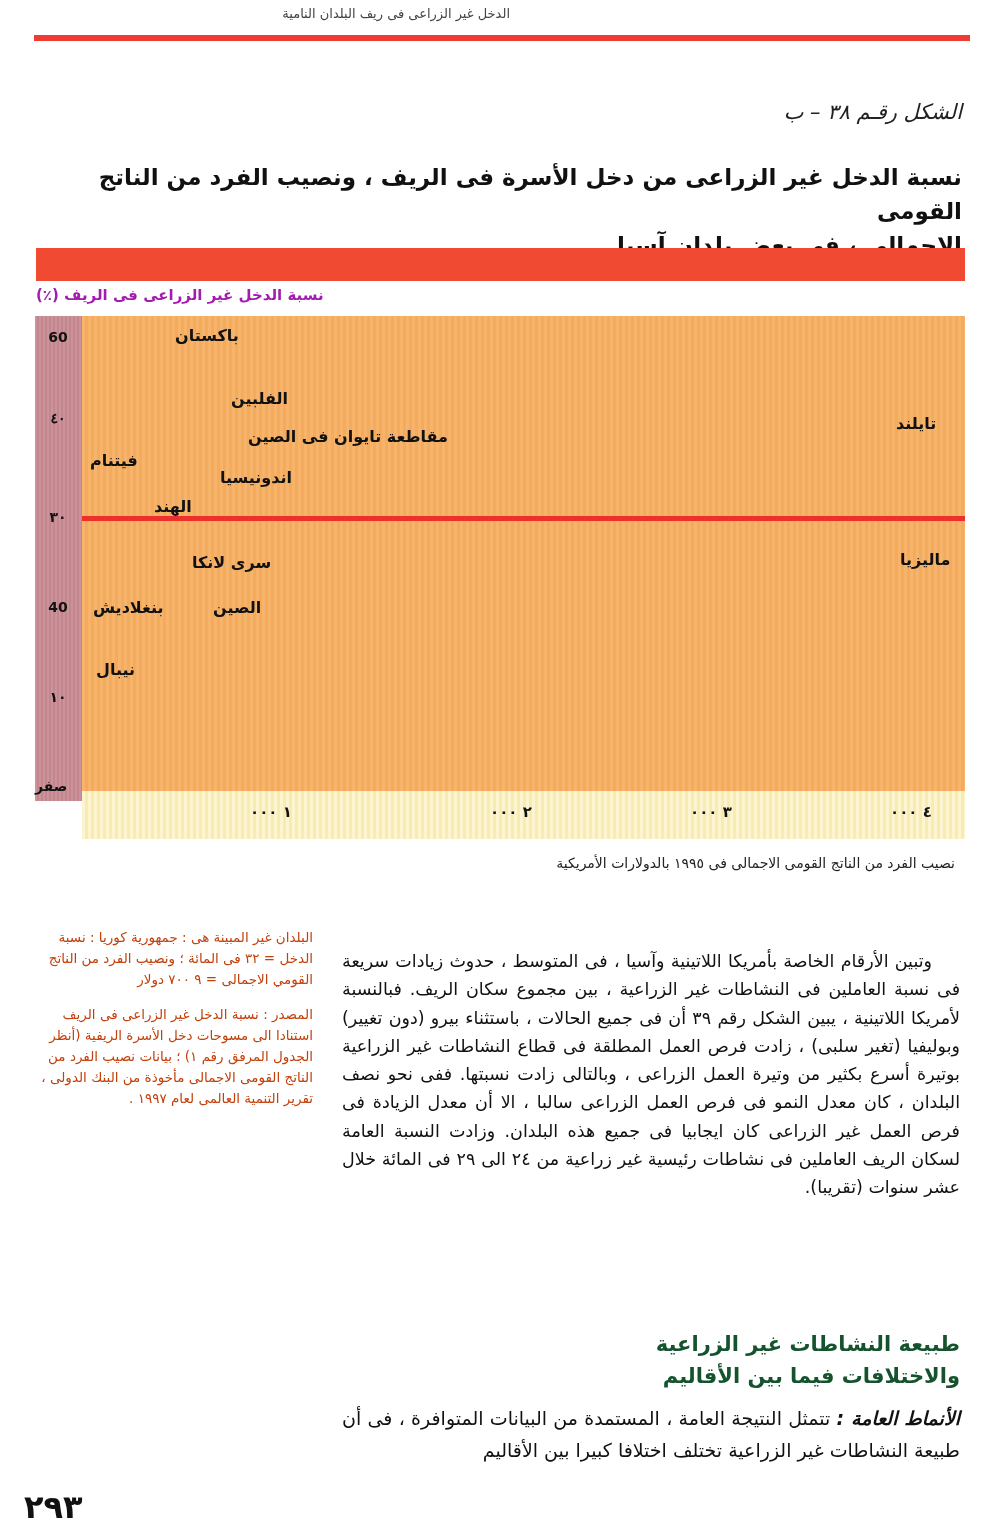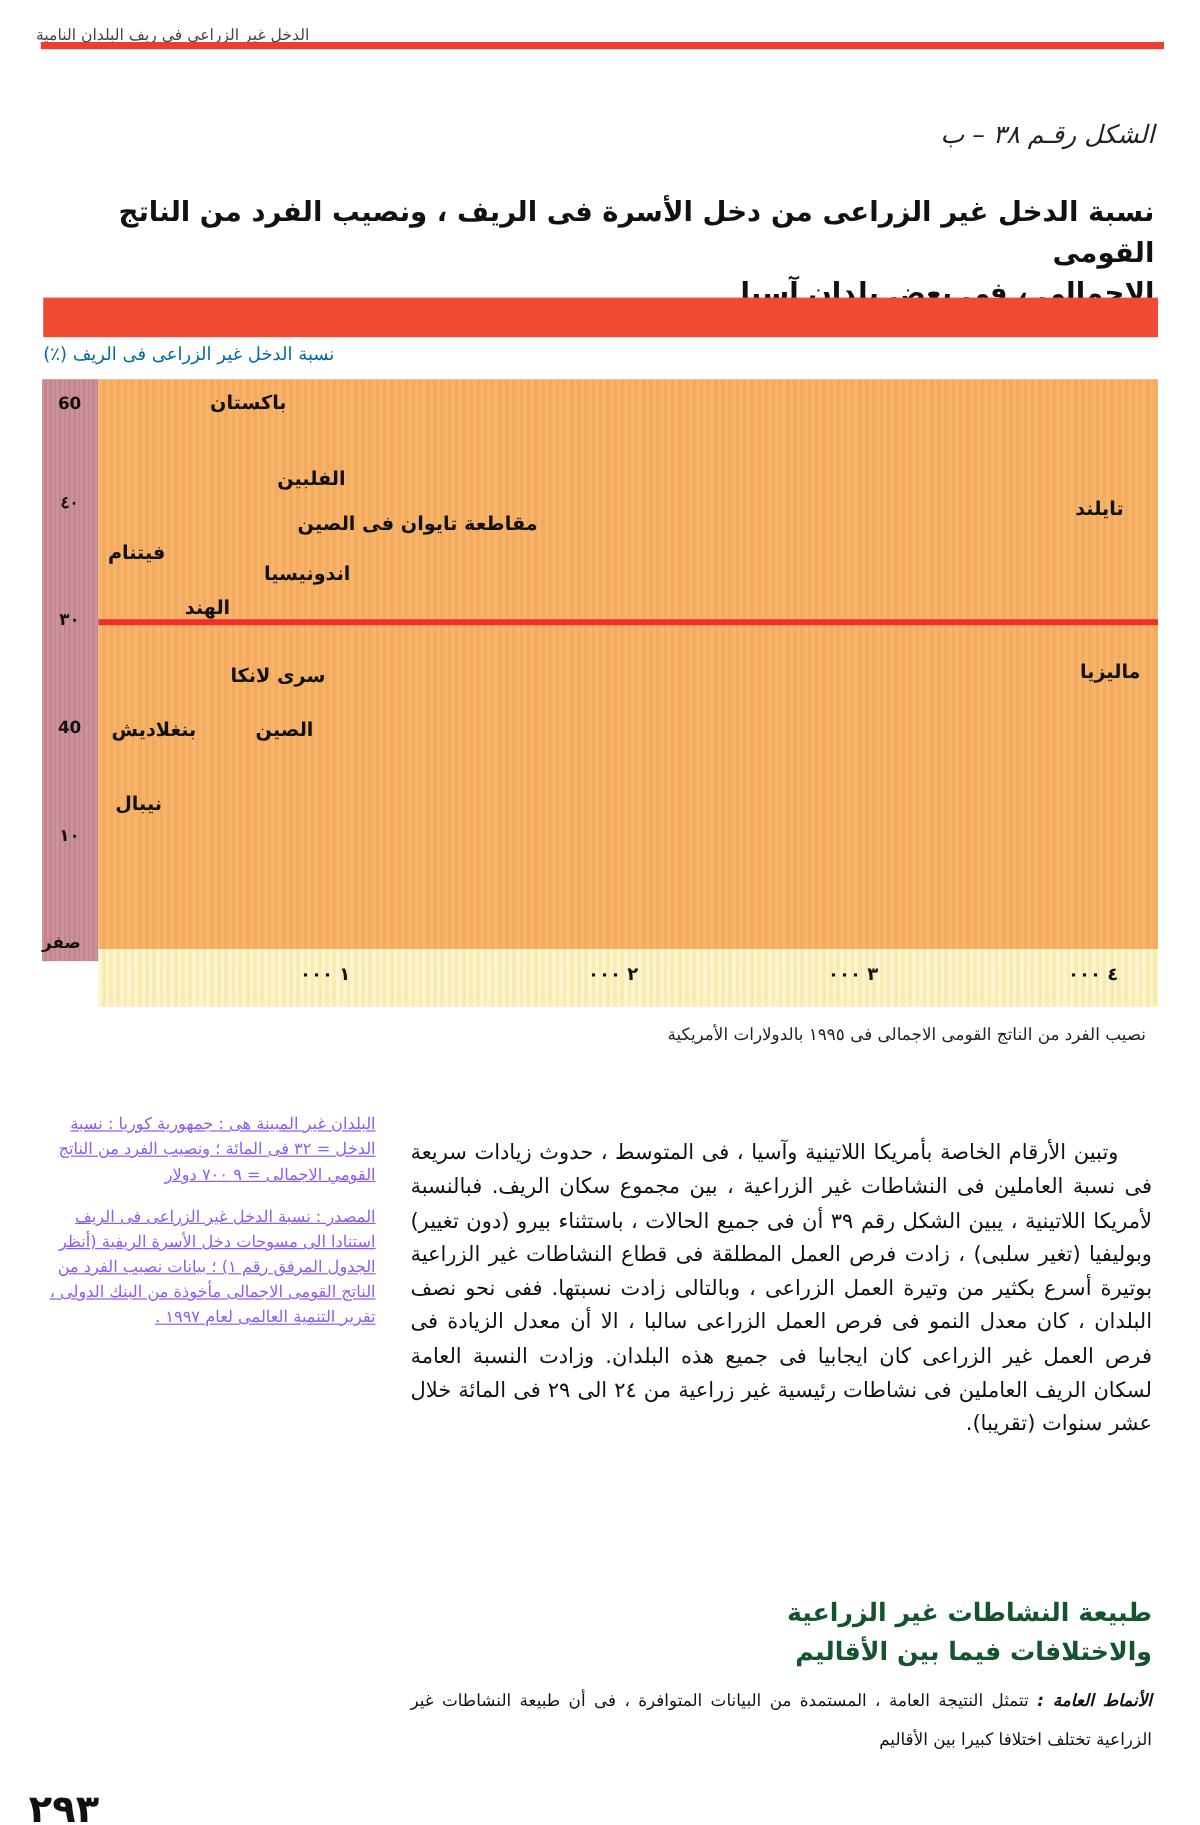--- a/index.html
+++ b/index.html
@@ -2,52 +2,52 @@
 <html><head>
 <meta charset="utf-8">
 <style>
   html, body { margin:0; padding:0; background:#ffffff; }
   body { width:1000px; height:1521px; position:relative; overflow:hidden;
          font-family:"DejaVu Sans", sans-serif; color:#1a1a1a; }
   .abs { position:absolute; }
   .rtl { direction:rtl; text-align:right; }
 
   
-  .running-head { left:30px; top:6px; width:480px; font-size:13px; color:#444; direction:rtl; text-align:left;margin-top:16px; }
+  .running-head { left:30px; top:6px; width:480px; font-size:13px; color:#444; direction:rtl; text-align:right; }
   .top-rule { left:34px; top:35px; width:936px; height:6px; background:#ee3b34; }
 
   .fig-num { right:38px; top:100px; font-size:21px; font-style:italic; color:#222; }
   .fig-title { right:38px; top:160px; width:930px; font-size:23px; font-weight:bold; line-height:34px; color:#111; }
 
   .chart-band { left:36px; top:248px; width:929px; height:33px; background:#f04a33; }
-  .y-title { left:36px; top:286px; font-size:15px; font-weight:normal; color:#0369a1; }
+  .y-title { left:36px; top:286px; font-size:15px; font-weight:bold; color:#a21caf; }
 
   .axis-col { left:35px; top:316px; width:47px; height:485px; background:#c98a93;
               background-image:repeating-linear-gradient(90deg, rgba(255,255,255,0.08) 0 2px, rgba(0,0,0,0.03) 2px 4px); }
   .plot { left:82px; top:316px; width:883px; height:475px; background:#f8ae60;
           background-image:repeating-linear-gradient(90deg, rgba(255,255,255,0.07) 0 3px, rgba(0,0,0,0.02) 3px 6px); }
   .x-band { left:82px; top:791px; width:883px; height:48px; background:#fdf0b6;
             background-image:repeating-linear-gradient(90deg, rgba(255,255,255,0.35) 0 3px, rgba(0,0,0,0.02) 3px 6px); }
   .avg-line { left:82px; top:516px; width:883px; height:5px; background:#ee2f2a; }
 
   .ytick { font-size:14px; font-weight:bold; color:#111; width:40px; text-align:center; left:38px; }
   .ytick-zero { left:35px; top:778px; font-size:14px; font-weight:bold; color:#111; }
   .xtick { font-size:15px; font-weight:bold; color:#111; top:803px; letter-spacing:2px; }
   .x-title { right:45px; top:855px; font-size:14px; color:#222; }
 
   .clabel { font-size:16px; font-weight:bold; color:#111; white-space:nowrap; direction:rtl; }
 
-  .side-note { left:30px; top:927px; width:283px; font-size:13.5px; line-height:21px; color:#8b5cf6;text-decoration:underline; }
+  .side-note { left:30px; top:927px; width:283px; font-size:13.5px; line-height:21px; color:#c2410c; }
   .side-note p { margin:0 0 14px 0; }
 
   .body-text { right:40px; top:947px; width:618px; font-size:17.5px; line-height:28.3px; color:#111; text-align:justify; text-align-last:right; }
   .body-text p { margin:0; text-indent:28px; }
 
   .section-head { right:40px; top:1328px; font-size:21px; font-weight:bold; line-height:32px; color:#14532d; }
-  .section-body { right:40px; top:1402px; width:618px; font-size:14px; line-height:32px; color:#111; text-align:justify; text-align-last:right; }
+  .section-body { right:40px; top:1402px; width:618px; font-size:19px; line-height:32px; color:#111; text-align:justify; text-align-last:right; }
   .section-body .lead { font-weight:bold; font-style:italic; }
 
   .page-num { left:24px; top:1488px; font-size:32px; font-weight:bold; color:#111; }
 </style>
 </head>
 <body>
 
 <div class="abs running-head">الدخل غير الزراعى فى ريف البلدان النامية</div>
 <div class="abs top-rule"></div>
 

